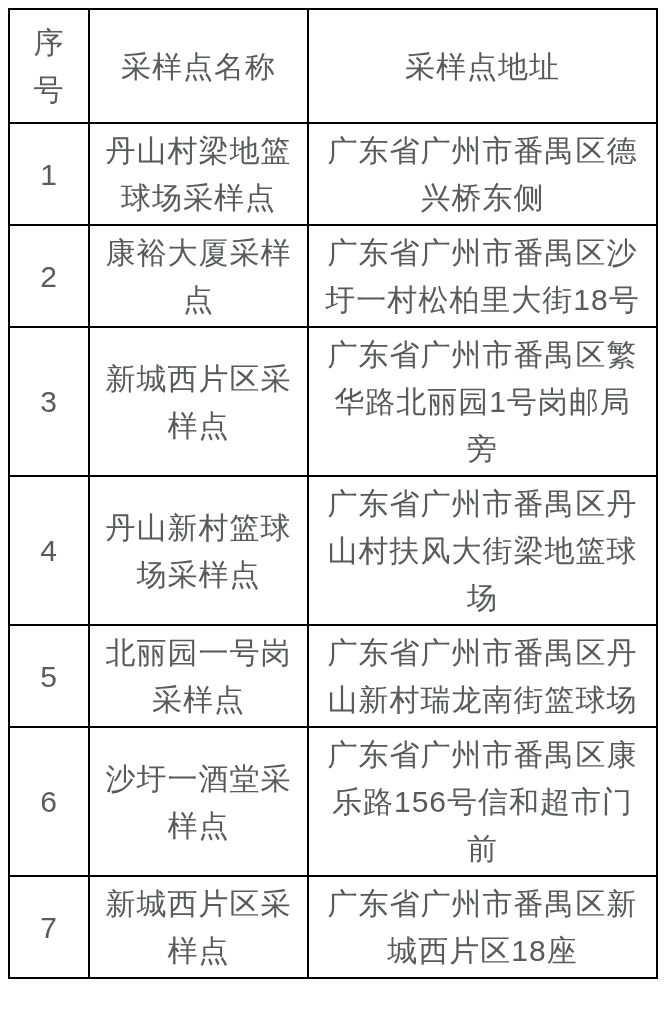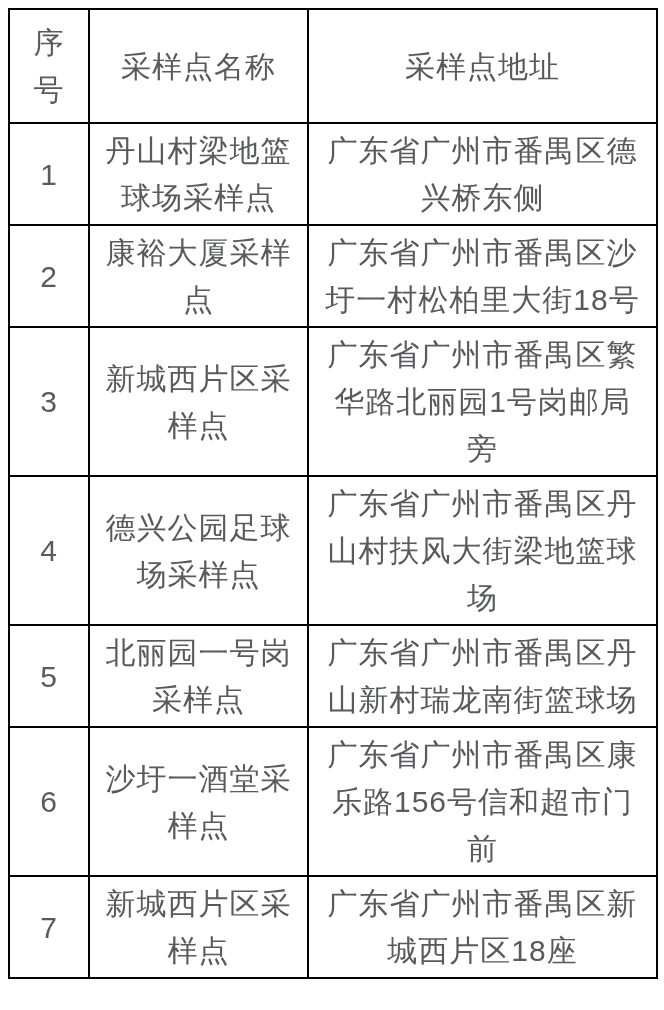--- a/index.html
+++ b/index.html
@@ -67,21 +67,21 @@
           <td>康裕大厦采样点</td>
           <td>广东省广州市番禺区沙圩一村松柏里大街18号</td>
         </tr>
         <tr>
           <td>3</td>
           <td>新城西片区采样点</td>
           <td>广东省广州市番禺区繁华路北丽园1号岗邮局旁</td>
         </tr>
         <tr>
           <td>4</td>
-          <td>德兴公园足球场采样点</td>
+          <td>丹山新村篮球场采样点</td>
           <td>广东省广州市番禺区丹山村扶风大街梁地篮球场</td>
         </tr>
         <tr>
           <td>5</td>
           <td>北丽园一号岗采样点</td>
           <td>广东省广州市番禺区丹山新村瑞龙南街篮球场</td>
         </tr>
         <tr>
           <td>6</td>
           <td>沙圩一酒堂采样点</td>

